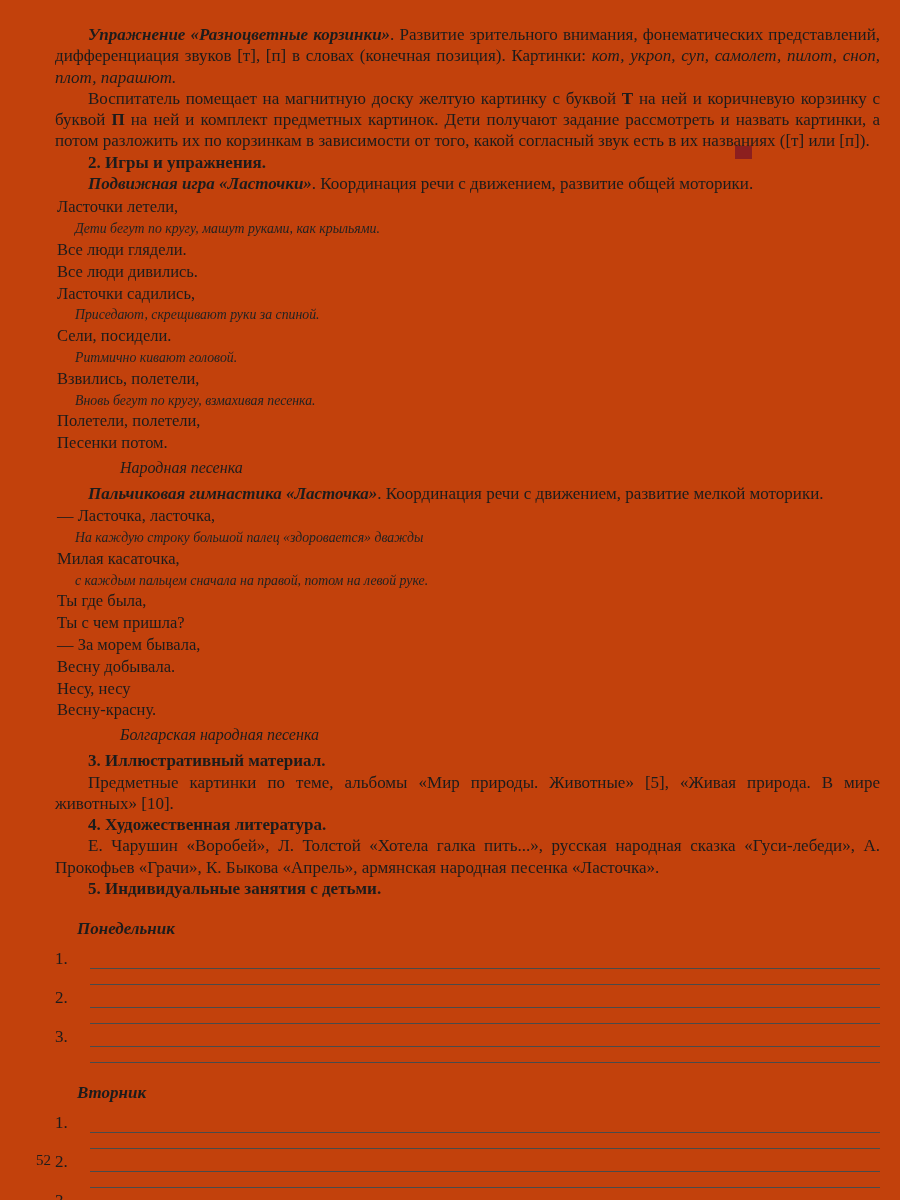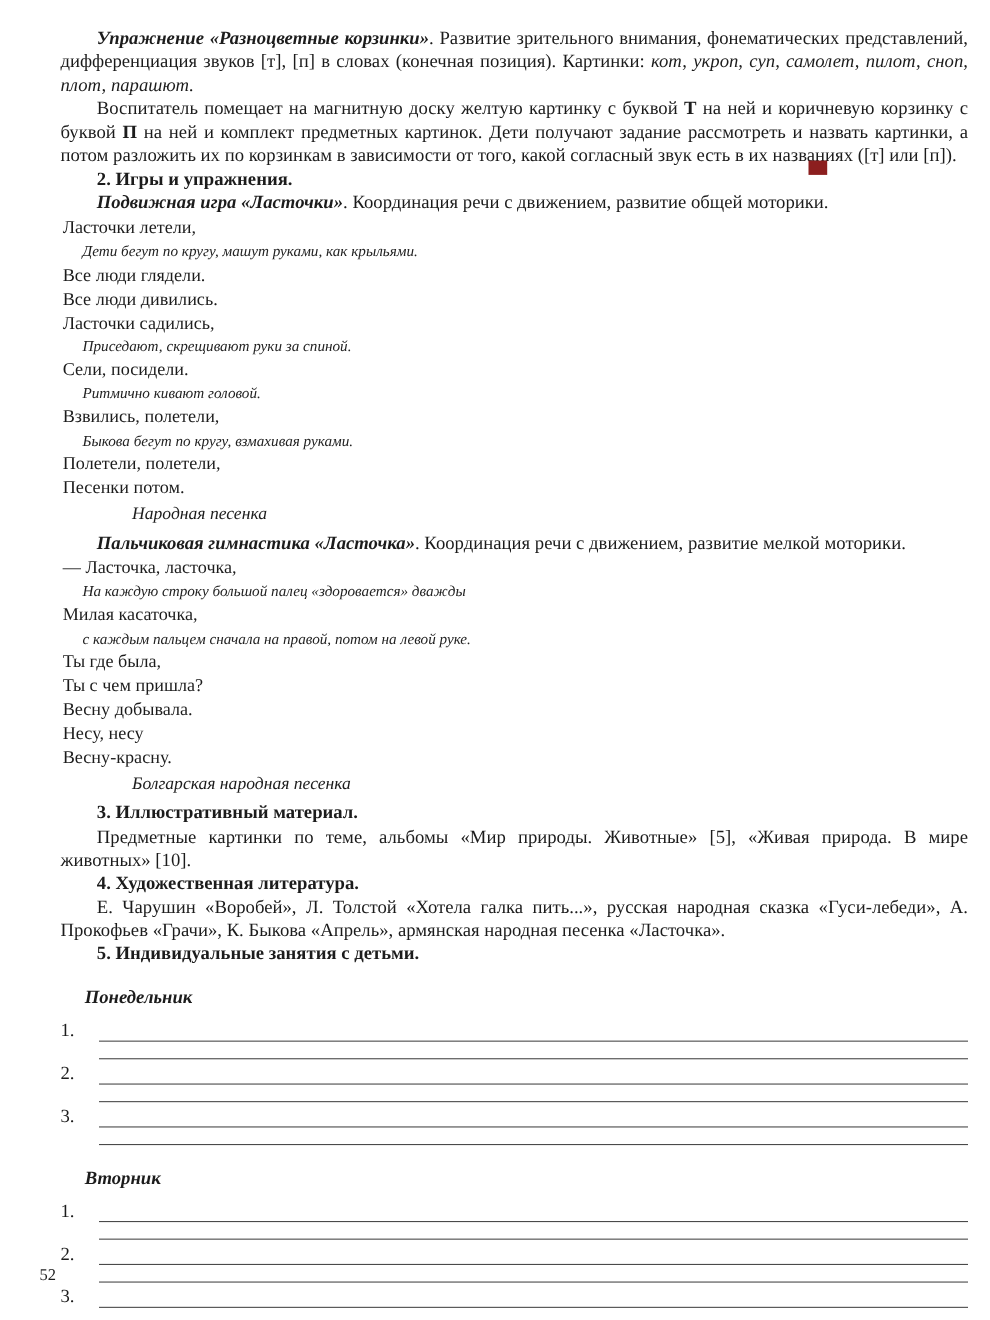--- a/index.html
+++ b/index.html
@@ -2,21 +2,21 @@
 <html><head>
 <meta charset="utf-8">
 <style>
   * { box-sizing: border-box; margin: 0; padding: 0; }
   html, body { background: #e9e9e9; }
   body { font-family: "Liberation Serif", "DejaVu Serif", serif; }
   .page {
     position: relative;
     width: 900px; height: 1200px;
     margin: 0 auto;
-    background: #ffffff;
+    background: #c2410c;
     color: #1c1c1c;
     padding: 24px 20px 0 55px;
     overflow: hidden;
   }
   p.para {
     font-size: 17px;
     line-height: 21.3px;
     text-align: justify;
     text-indent: 33px;
   }
@@ -105,21 +105,21 @@
     <div class="poem-row">
         <div class="poem-left">Ласточки садились,</div>
         <div class="poem-right">Приседают, скрещивают руки за спиной.</div>
       </div>
     <div class="poem-row">
         <div class="poem-left">Сели, посидели.</div>
         <div class="poem-right">Ритмично кивают головой.</div>
       </div>
     <div class="poem-row">
         <div class="poem-left">Взвились, полетели,</div>
-        <div class="poem-right">Быкова бегут по кругу, взмахивая руками.</div>
+        <div class="poem-right">Вновь бегут по кругу, взмахивая песенка.</div>
       </div>
     <div class="poem-row">
         <div class="poem-left">Полетели, полетели,</div>
         <div class="poem-right"></div>
       </div>
     <div class="poem-row">
         <div class="poem-left">Песенки потом.</div>
         <div class="poem-right"></div>
       </div>
   </div>
@@ -139,20 +139,24 @@
       </div>
     <div class="poem-row">
         <div class="poem-left">Ты где была,</div>
         <div class="poem-right"></div>
       </div>
     <div class="poem-row">
         <div class="poem-left">Ты с чем пришла?</div>
         <div class="poem-right"></div>
       </div>
     <div class="poem-row">
+        <div class="poem-left">— За морем бывала,</div>
+        <div class="poem-right"></div>
+      </div>
+    <div class="poem-row">
         <div class="poem-left">Весну добывала.</div>
         <div class="poem-right"></div>
       </div>
     <div class="poem-row">
         <div class="poem-left">Несу, несу</div>
         <div class="poem-right"></div>
       </div>
     <div class="poem-row">
         <div class="poem-left">Весну-красну.</div>
         <div class="poem-right"></div>

